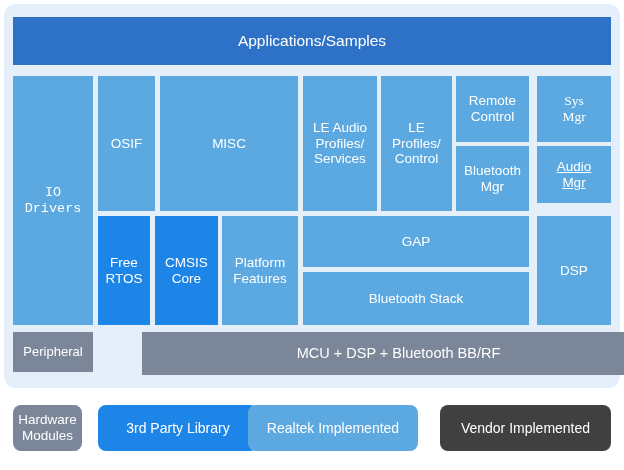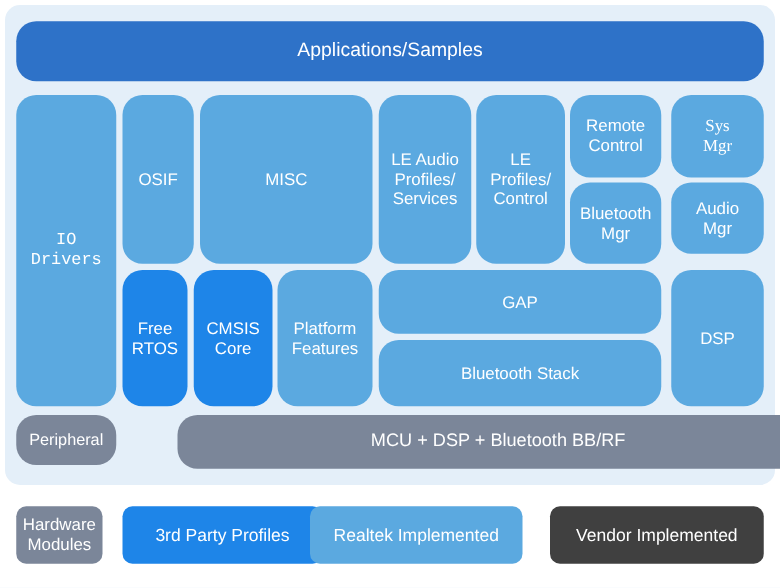--- a/index.html
+++ b/index.html
@@ -23,21 +23,21 @@
     background: #e4eff9;
     border-radius: 12px;
   }
   .box {
     position: absolute;
     display: flex;
     align-items: center;
     justify-content: center;
     text-align: center;
     color: #ffffff;
-    border-radius: 16px;
+    border-radius: 0;
     line-height: 1.18;
     padding: 2px 3px;
     font-size: 13.5px;
     white-space: pre-line;
   }
   
   .c-apps     { background: #2e72c8; }
   .c-realtek  { background: #5ba9e0; }
   .c-third    { background: #1e85e8; }
   .c-vendor   { background: #404040; }
@@ -83,35 +83,35 @@
 
   <div class="box c-realtek" style="left:456px; top:76px; width:73px; height:66px;">Remote
 Control</div>
 
   <div class="box c-realtek" style="left:537px; top:76px; width:74px; height:66px;font-family:Liberation Serif, serif;">Sys
 Mgr</div>
 
   <div class="box c-realtek" style="left:456px; top:146px; width:73px; height:65px;">Bluetooth
 Mgr</div>
 
-  <div class="box c-realtek" style="left:537px; top:146px; width:74px; height:57px;">Audio
+  <div class="box c-realtek" style="left:537px; top:146px; width:74px; height:57px;text-decoration:underline;">Audio
 Mgr</div>
 
   <div class="box c-realtek" style="left:303px; top:216px; width:226px; height:51px;">GAP</div>
 
   <div class="box c-realtek" style="left:303px; top:272px; width:226px; height:53px;">Bluetooth Stack</div>
 
   <div class="box c-realtek" style="left:537px; top:216px; width:74px; height:109px;">DSP</div>
 
   <div class="box c-hw small-lbl" style="left:13px; top:332px; width:80px; height:40px;">Peripheral</div>
 
   <div class="box c-hw mcu-bar" style="left:98px; top:332px; width:513px; height:43px;margin-left:44px;">MCU + DSP + Bluetooth BB/RF</div>
 
   <div class="box c-hw legend-box" style="left:13px; top:405px; width:69px; height:46px; font-size:13.5px;">Hardware
 Modules</div>
 
-  <div class="box c-third legend-box" style="left:98px; top:405px; width:160px; height:46px;">3rd Party Profiles</div>
+  <div class="box c-third legend-box" style="left:98px; top:405px; width:160px; height:46px;">3rd Party Library</div>
 
   <div class="box c-realtek legend-box" style="left:248px; top:405px; width:170px; height:46px;">Realtek Implemented</div>
 
   <div class="box c-vendor legend-box" style="left:440px; top:405px; width:171px; height:46px;">Vendor Implemented</div>
 
 </div>
 
 </body></html>

